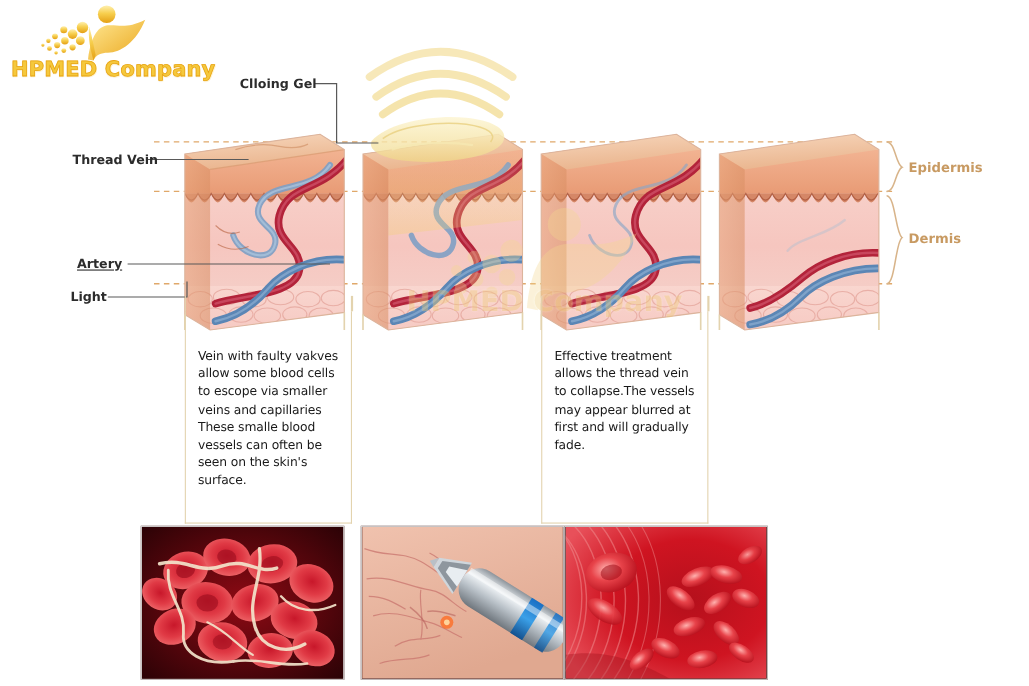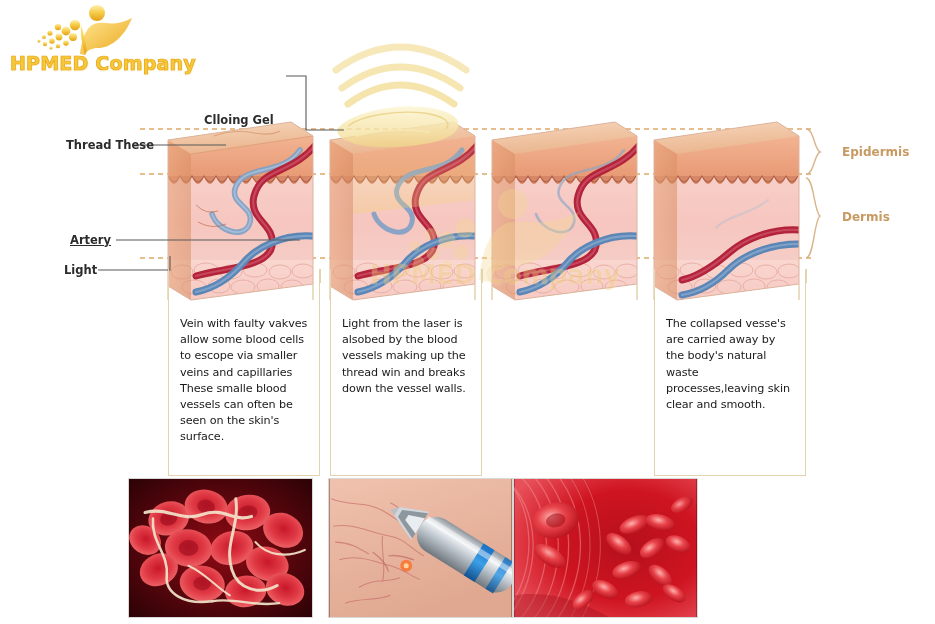--- a/index.html
+++ b/index.html
@@ -58,21 +58,20 @@
     font-family: "DejaVu Sans", sans-serif;
     font-weight: bold;
     font-size: 11.5px;
     color: #2c2c2c;
     white-space: nowrap;
   }
   .lbl.right-tag {
     font-weight: bold;
     color: #c89a62;
     font-size: 12px;
-    margin-left: 16px;
   }
 
   
   .boxes { position: absolute; left: 0; top: 283px; width: 935px; height: 195px; }
   .tbox {
     position: absolute;
     top: 0;
     width: 152px; height: 193px;
     border: 1.5px solid #e3d3ae;
     border-top: none;
@@ -379,22 +378,22 @@
       <path d="M313,284 L313,300"></path>
       <path d="M330,286 L330,300"></path>
       <path d="M475,284 L475,300"></path>
       <path d="M492,286 L492,300"></path>
       <path d="M637,284 L637,300"></path>
       <path d="M654,286 L654,300"></path>
       <path d="M799,284 L799,300"></path>
     </g>
   </svg>
 
-  <div class="lbl" style="left:204px;top:69px;margin-top:44px;">Clloing Gel</div>
-  <div class="lbl" style="left:66px;top:138px;">Thread These</div>
+  <div class="lbl" style="left:218px;top:69px;">Clloing Gel</div>
+  <div class="lbl" style="left:66px;top:138px;">Thread Vein</div>
   <div class="lbl" style="left:70px;top:233px;text-decoration:underline;">Artery</div>
   <div class="lbl" style="left:64px;top:263px;">Light</div>
 
   <div class="lbl right-tag" style="left:826px;top:145px;">Epidermis</div>
   <div class="lbl right-tag" style="left:826px;top:210px;text-align:right;">Dermis</div>
 
   <div class="watermark">
     <svg viewBox="0 0 300 120" style="position:absolute;left:0;top:0;width:300px;height:120px;">
       <g fill="#f3d88f" opacity=".85">
         <circle cx="168" cy="22" r="15"></circle>
@@ -409,25 +408,22 @@
           <circle cx="102" cy="84" r="5.5"></circle>
       </g>
     </svg>
     <div class="wm-text">HPMED Company</div>
   </div>
 
   <div class="boxes">
     <div class="tbox" style="left:168px;">
       <div class="ttext">Vein with faulty vakves allow some blood cells to escope via smaller veins and capillaries These smalle blood vessels can often be seen on the skin's surface.</div>
     </div>
-    <div class="tbox" style="left:330px;">
-      <div class="ttext">Light from the laser is alsobed by the blood vessels making up the thread win and breaks down the vessel walls.</div>
-    </div>
-    <div class="tbox" style="left:654px;">
-      <div class="ttext">The collapsed vesse's are carried away by the body's natural waste processes,leaving skin clear and smooth.</div>
+    <div class="tbox" style="left:492px;">
+      <div class="ttext">Effective treatment allows the thread vein to collapse.The vessels may appear blurred at first and will gradually fade.</div>
     </div>
   </div>
 
   <div class="photos">
 
     <div class="photo" style="left:128px;">
       <svg viewBox="0 0 185 140">
         <defs>
           <radialGradient id="rbcG" cx="50%" cy="45%" r="60%">
             <stop offset="0%" stop-color="#c8172a"></stop>

